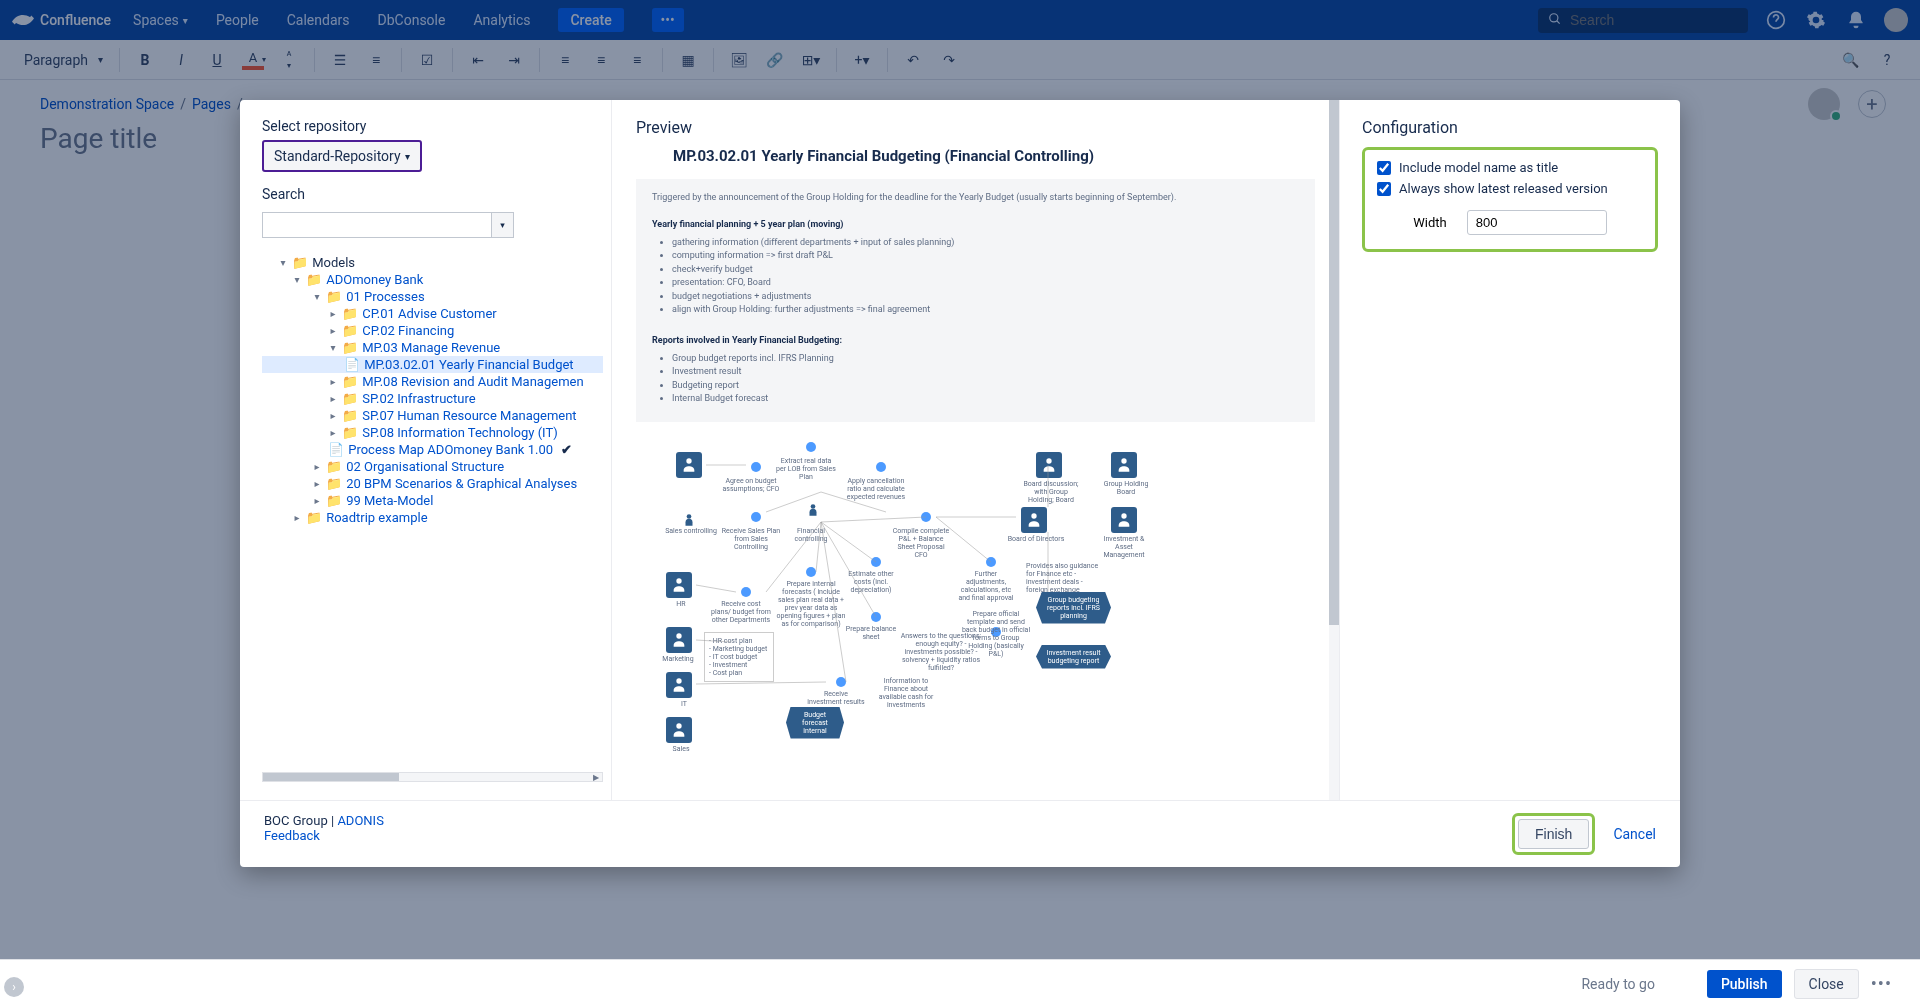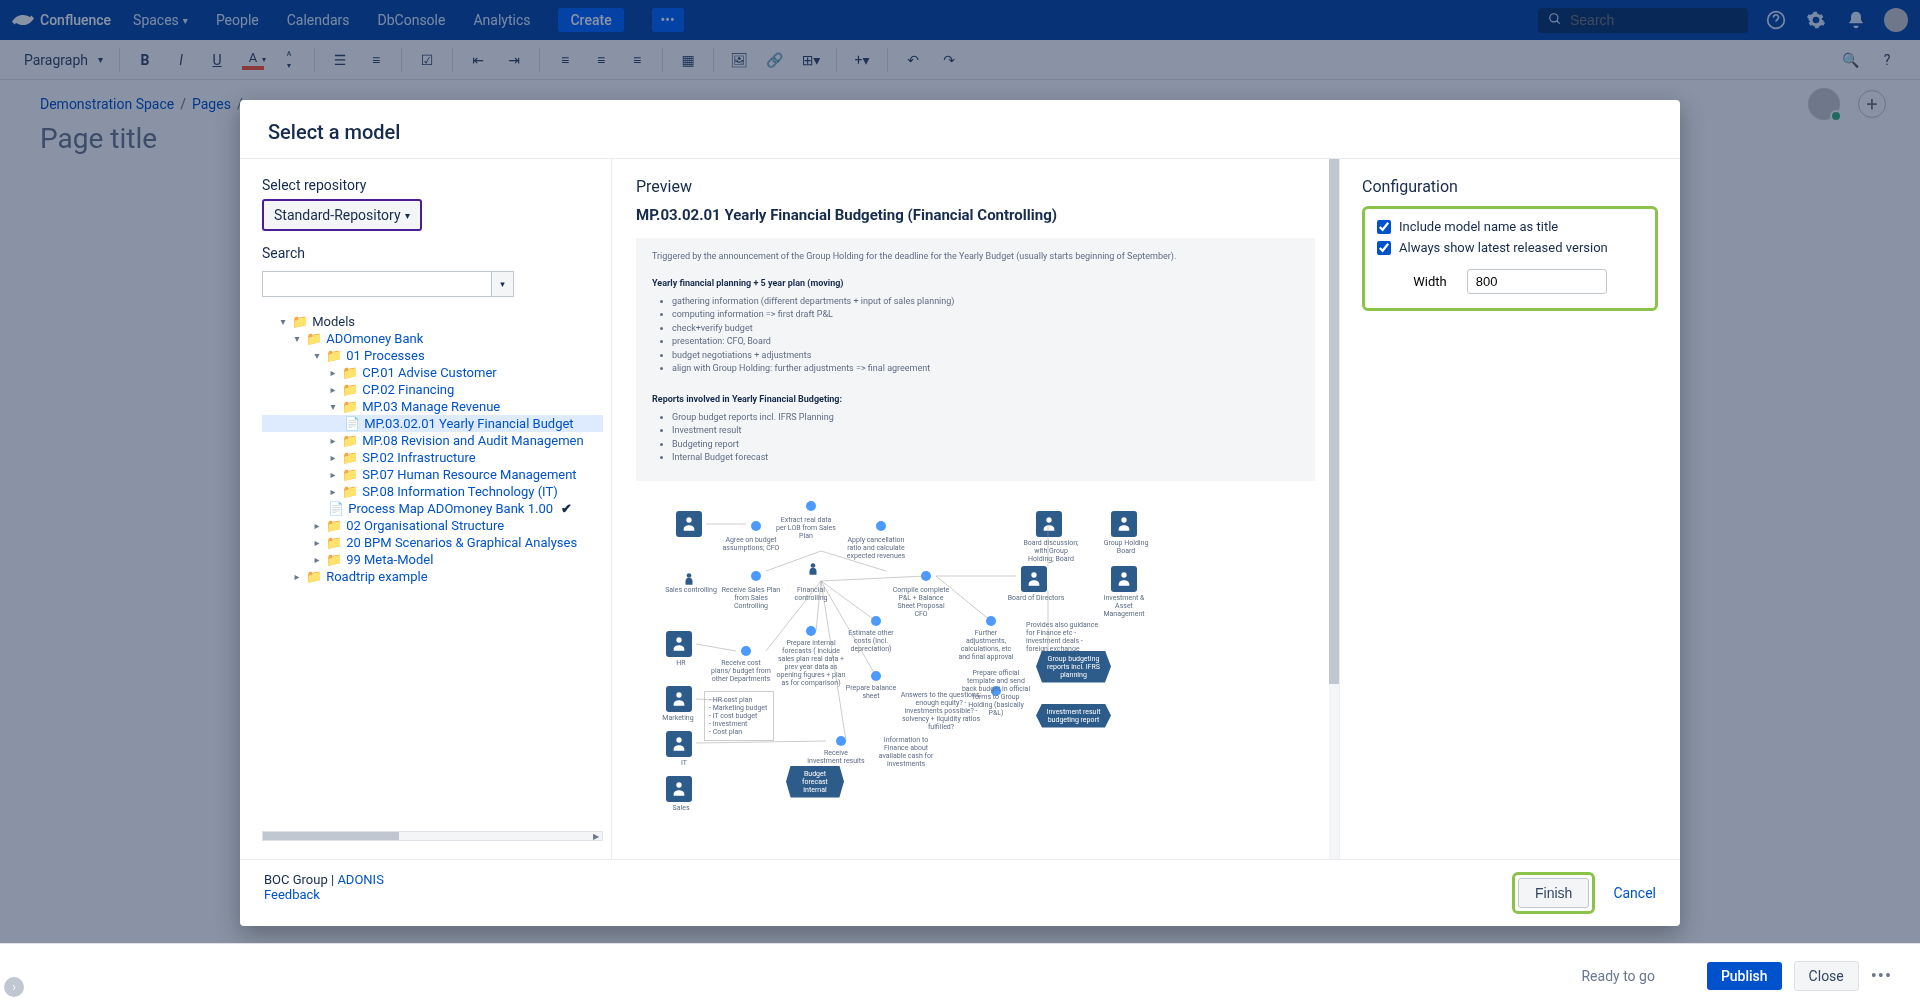--- a/index.html
+++ b/index.html
@@ -70,21 +70,21 @@
 .model-icon { color: #0052cc; }
 .check-icon { color: #172b4d; font-weight: bold; margin-left: 4px; }
 .tree-link { color: #0052cc; }
 .tree-scroll { height: 10px; background: #f4f5f7; border: 1px solid #dfe1e6; margin-top: 6px; position: relative; }
 .tree-scroll-thumb { position: absolute; left: 0; top: 0; height: 100%; width: 40%; background: #c1c7d0; }
 .tree-scroll-arrow { position: absolute; top: 0; width: 12px; height: 100%; display: flex; align-items: center; justify-content: center; font-size: 8px; color: #6b778c; }
 
 
 .preview-panel { flex: 1; padding: 18px 24px; overflow: auto; position: relative; border-right: 1px solid #ebecf0; }
 .preview-title { font-size: 16px; color: #172b4d; margin-bottom: 10px; }
-.preview-subtitle { font-size: 15px; font-weight: 700; color: #172b4d; margin-bottom: 14px; }
+.preview-subtitle { font-size: 15px; font-weight: 700; color: #172b4d; margin-bottom: 14px; margin-left: 37px; }
 .preview-desc { background: #f4f5f7; padding: 12px 16px; font-size: 9px; color: #5e6c84; line-height: 1.5; }
 .preview-desc b { color: #172b4d; }
 .preview-desc ul { list-style: disc; padding-left: 20px; margin: 4px 0; }
 .diagram-area { height: 380px; background: #fff; position: relative; margin-top: 10px; }
 .diag-box { position: absolute; background: #2e5c8a; width: 26px; height: 26px; border-radius: 3px; display: flex; align-items: center; justify-content: center; }
 .diag-box svg { width: 16px; height: 16px; fill: #fff; }
 .diag-label { position: absolute; font-size: 7px; color: #5e6c84; text-align: center; width: 60px; }
 .diag-dot { position: absolute; width: 10px; height: 10px; background: #4c9aff; border-radius: 50%; }
 .diag-hex { position: absolute; background: #2e5c8a; color: #fff; font-size: 7px; padding: 4px 8px; clip-path: polygon(8% 0, 92% 0, 100% 50%, 92% 100%, 8% 100%, 0 50%); text-align: center; }
 .preview-scroll { position: absolute; right: 0; top: 0; bottom: 0; width: 10px; background: #f4f5f7; }
@@ -93,21 +93,21 @@
 
 .config-panel { width: 340px; padding: 18px 22px; }
 .config-title { font-size: 16px; color: #172b4d; margin-bottom: 10px; }
 .config-box { border: 3px solid #8bc34a; border-radius: 6px; padding: 10px 12px 14px; }
 .check-row { display: flex; align-items: center; gap: 8px; font-size: 13px; color: #172b4d; margin-bottom: 6px; }
 .check-row input[type=checkbox] { width: 14px; height: 14px; accent-color: #0052cc; }
 .width-row { display: flex; align-items: center; gap: 20px; font-size: 13px; margin-top: 14px; justify-content: center; }
 .width-row input { width: 140px; padding: 4px 8px; border: 1px solid #c1c7d0; border-radius: 3px; font-size: 13px; }
 
 
-.bottom-bar { position: absolute; bottom: 0; left: 0; right: 0; height: 64px; border-top: 1px solid #dfe1e6; display: flex; align-items: center; padding: 0 28px; gap: 12px; background: #fff; font-size: 14px; }
+.bottom-bar { position: absolute; bottom: 0; left: 0; right: 0; height: 48px; border-top: 1px solid #dfe1e6; display: flex; align-items: center; padding: 0 28px; gap: 12px; background: #fff; font-size: 14px; }
 .bb-status { flex: 1; text-align: right; color: #6b778c; margin-right: 12px; }
 .publish-btn { background: #0052cc; color: #fff; padding: 6px 14px; border-radius: 3px; font-weight: 500; margin-left: 28px; }
 .close-btn { background: #f4f5f7; border: 1px solid #dfe1e6; padding: 6px 14px; border-radius: 3px; color: #344563; }
 .more-bb { color: #6b778c; font-size: 18px; letter-spacing: 1px; }
 .bb-expand { position: absolute; left: 4px; bottom: 10px; width: 20px; height: 20px; background: #c1c7d0; border-radius: 50%; display:flex; align-items:center; justify-content:center; color:#fff; font-size:12px;}
 </style>
 </head>
 <body>
 
 <div class="topnav">
@@ -221,21 +221,20 @@
   </div>
   <div class="page-title">Page title</div>
   <div class="editor-avatar">
       <div class="badge"></div>
     </div>
   <div class="editor-add">+</div>
 </div>
 
 <div class="overlay">
   <div class="modal">
-    <div class="modal-header">Select a model</div>
     <div class="modal-body">
 
       <div class="left-panel">
         <div class="lp-label">Select repository</div>
         <div class="repo-select">
           <span>Standard-Repository</span>
           <span style="font-size:10px">▾</span>
         </div>
         <div class="lp-label" style="margin-top:14px">Search</div>
         <div class="search-group">

